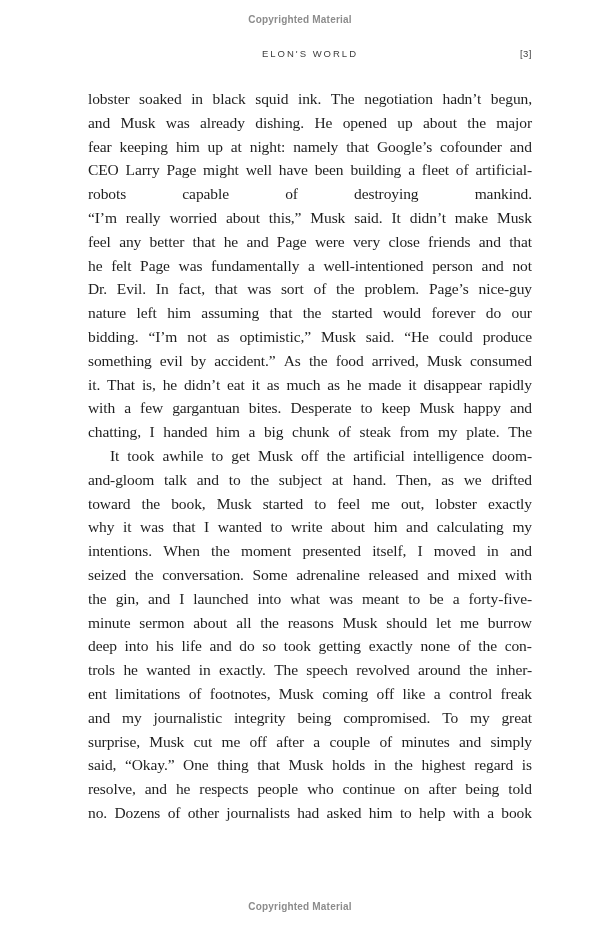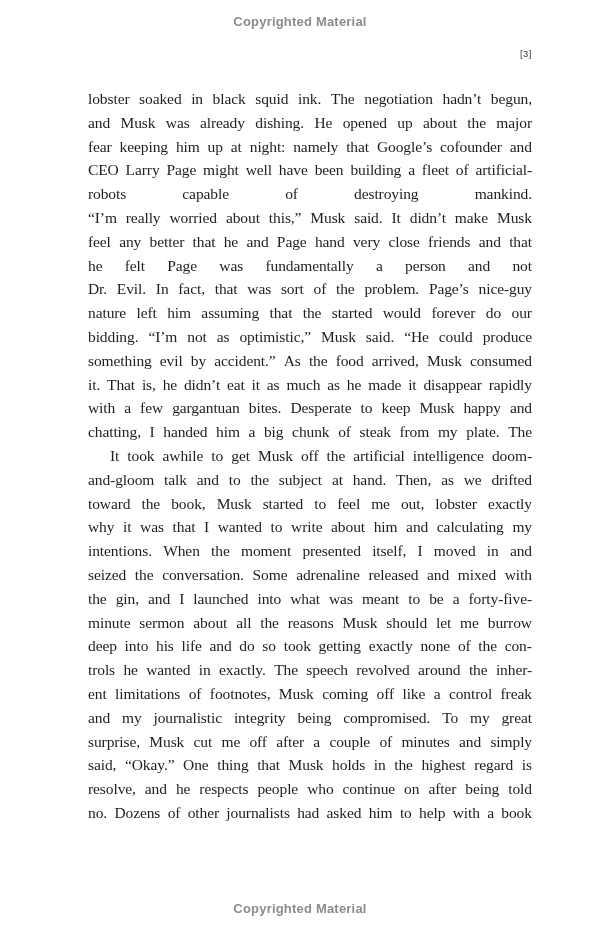--- a/index.html
+++ b/index.html
@@ -15,21 +15,21 @@
     overflow: hidden;
     font-family: "Liberation Serif", serif;
   }
   .watermark {
     position: absolute;
     left: 0;
     width: 600px;
     text-align: center;
     font-family: "Liberation Sans", sans-serif;
     font-weight: bold;
-    font-size: 13px;
+    font-size: 10px;
     color: #8c8c8c;
     letter-spacing: 0.2px;
   }
   .watermark.top { top: 14px; }
   .watermark.bottom { top: 901px; }
 
   .running-header {
     position: absolute;
     left: 88px;
     top: 48px;
@@ -75,32 +75,33 @@
   .bodyline.indent { padding-left: 22px; }
 </style>
 </head>
 <body>
 
 <div class="page">
 
   <div class="watermark top">Copyrighted Material</div>
 
   <div class="running-header">
+    <span class="chapter">ELON'S WORLD</span>
     <span class="pagenum">[3]</span>
   </div>
 
   <div class="body-text" id="bodytext">
       <div class="bodyline just"><span>lobster</span><span>soaked</span><span>in</span><span>black</span><span>squid</span><span>ink.</span><span>The</span><span>negotiation</span><span>hadn’t</span><span>begun,</span></div>
       <div class="bodyline just"><span>and</span><span>Musk</span><span>was</span><span>already</span><span>dishing.</span><span>He</span><span>opened</span><span>up</span><span>about</span><span>the</span><span>major</span></div>
       <div class="bodyline just"><span>fear</span><span>keeping</span><span>him</span><span>up</span><span>at</span><span>night:</span><span>namely</span><span>that</span><span>Google’s</span><span>cofounder</span><span>and</span></div>
       <div class="bodyline just"><span>CEO</span><span>Larry</span><span>Page</span><span>might</span><span>well</span><span>have</span><span>been</span><span>building</span><span>a</span><span>fleet</span><span>of</span><span>artificial-</span></div>
       <div class="bodyline just"><span>robots</span><span>capable</span><span>of</span><span>destroying</span><span>mankind.</span></div>
       <div class="bodyline just"><span>“I’m</span><span>really</span><span>worried</span><span>about</span><span>this,”</span><span>Musk</span><span>said.</span><span>It</span><span>didn’t</span><span>make</span><span>Musk</span></div>
-      <div class="bodyline just"><span>feel</span><span>any</span><span>better</span><span>that</span><span>he</span><span>and</span><span>Page</span><span>hand</span><span>very</span><span>close</span><span>friends</span><span>and</span><span>that</span></div>
-      <div class="bodyline just"><span>he</span><span>felt</span><span>Page</span><span>was</span><span>fundamentally</span><span>a</span><span>person</span><span>and</span><span>not</span></div>
+      <div class="bodyline just"><span>feel</span><span>any</span><span>better</span><span>that</span><span>he</span><span>and</span><span>Page</span><span>were</span><span>very</span><span>close</span><span>friends</span><span>and</span><span>that</span></div>
+      <div class="bodyline just"><span>he</span><span>felt</span><span>Page</span><span>was</span><span>fundamentally</span><span>a</span><span>well-intentioned</span><span>person</span><span>and</span><span>not</span></div>
       <div class="bodyline just"><span>Dr.</span><span>Evil.</span><span>In</span><span>fact,</span><span>that</span><span>was</span><span>sort</span><span>of</span><span>the</span><span>problem.</span><span>Page’s</span><span>nice-guy</span></div>
       <div class="bodyline just"><span>nature</span><span>left</span><span>him</span><span>assuming</span><span>that</span><span>the</span><span>started</span><span>would</span><span>forever</span><span>do</span><span>our</span></div>
       <div class="bodyline just"><span>bidding.</span><span>“I’m</span><span>not</span><span>as</span><span>optimistic,”</span><span>Musk</span><span>said.</span><span>“He</span><span>could</span><span>produce</span></div>
       <div class="bodyline just"><span>something</span><span>evil</span><span>by</span><span>accident.”</span><span>As</span><span>the</span><span>food</span><span>arrived,</span><span>Musk</span><span>consumed</span></div>
       <div class="bodyline just"><span>it.</span><span>That</span><span>is,</span><span>he</span><span>didn’t</span><span>eat</span><span>it</span><span>as</span><span>much</span><span>as</span><span>he</span><span>made</span><span>it</span><span>disappear</span><span>rapidly</span></div>
       <div class="bodyline just"><span>with</span><span>a</span><span>few</span><span>gargantuan</span><span>bites.</span><span>Desperate</span><span>to</span><span>keep</span><span>Musk</span><span>happy</span><span>and</span></div>
       <div class="bodyline just"><span>chatting,</span><span>I</span><span>handed</span><span>him</span><span>a</span><span>big</span><span>chunk</span><span>of</span><span>steak</span><span>from</span><span>my</span><span>plate.</span><span>The</span></div>
       <div class="bodyline just indent"><span>It</span><span>took</span><span>awhile</span><span>to</span><span>get</span><span>Musk</span><span>off</span><span>the</span><span>artificial</span><span>intelligence</span><span>doom-</span></div>
       <div class="bodyline just"><span>and-gloom</span><span>talk</span><span>and</span><span>to</span><span>the</span><span>subject</span><span>at</span><span>hand.</span><span>Then,</span><span>as</span><span>we</span><span>drifted</span></div>
       <div class="bodyline just"><span>toward</span><span>the</span><span>book,</span><span>Musk</span><span>started</span><span>to</span><span>feel</span><span>me</span><span>out,</span><span>lobster</span><span>exactly</span></div>

